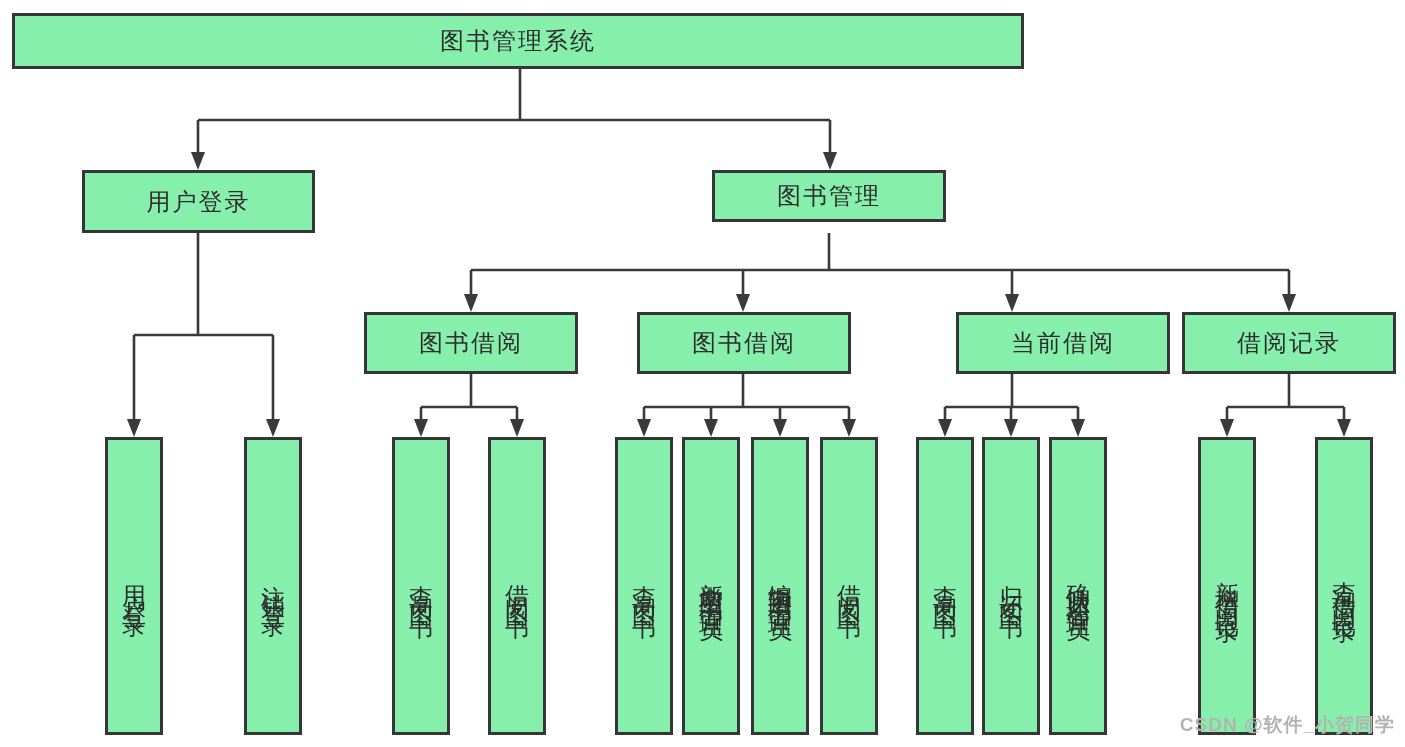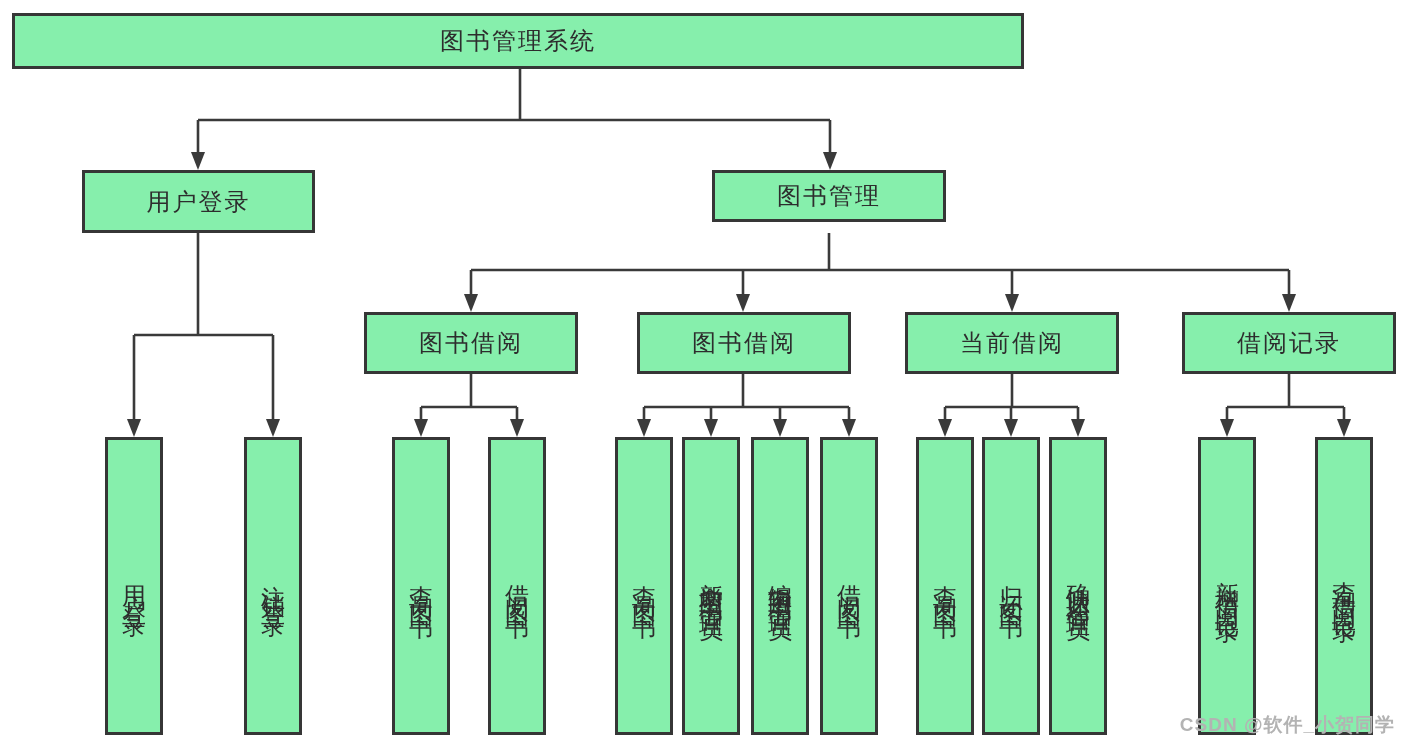--- a/index.html
+++ b/index.html
@@ -32,21 +32,21 @@
     letter-spacing: 2px;
     white-space: nowrap;
   }
   
   .root  { left: 12px;  top: 13px;  width: 1012px; height: 56px; }
   .l1a   { left: 82px;  top: 170px; width: 233px;  height: 63px; }
   .l1b   { left: 712px; top: 170px; width: 234px;  height: 52px; }
   .l2    { top: 312px; height: 62px; width: 214px; }
   .l2a   { left: 364px; }
   .l2b   { left: 637px; }
-  .l2c   { left: 905px; }
+  .l2c   { left: 956px; }
   .l2d   { left: 1182px; }
   
   .leaf {
     top: 437px;
     width: 58px;
     height: 298px;
     writing-mode: vertical-rl;
     text-orientation: mixed;
     border-width: 3px;
     font-size: 24px;

